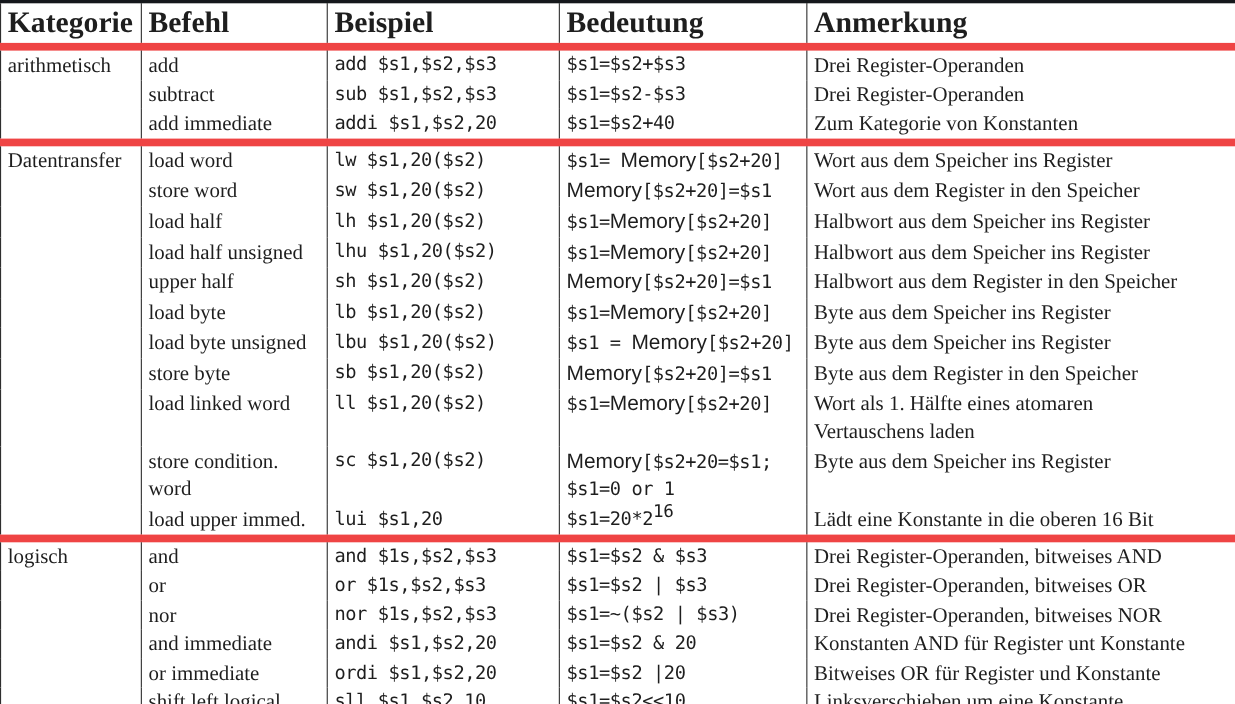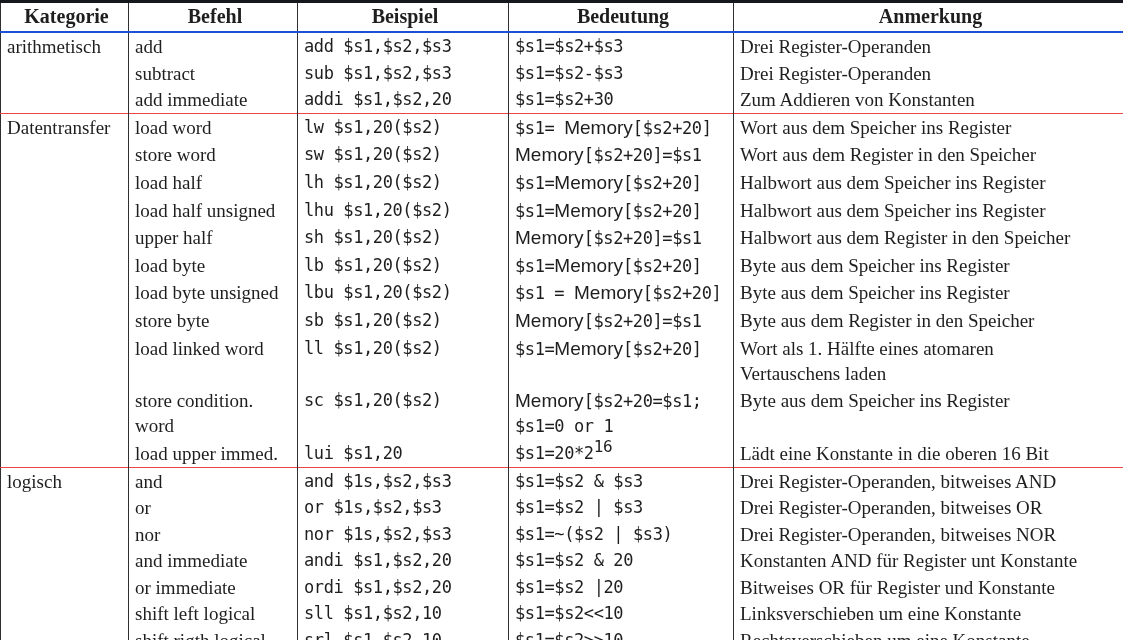--- a/index.html
+++ b/index.html
@@ -4,27 +4,27 @@
 <style>
   :root{ --teal:#1f5b66; --line:#2e2e2e; }
   html,body{margin:0;padding:0;background:#ffffff;}
   body{width:1123px;height:640px;overflow:hidden;
        font-family:"Liberation Serif",serif;color:#1e1e1e;}
   table{border-collapse:collapse;table-layout:fixed;width:1123px;
         border-top:3px solid #15181c;
         border-bottom:3px solid var(--teal);
         border-left:1px solid var(--line);
         border-right:1px solid var(--line);}
-  th{font-family:"Liberation Serif",serif;font-weight:bold;font-size:20px;
-     text-align:center;vertical-align:middle;
+  th{font-family:"Liberation Serif",serif;font-weight:bold;font-size:27px;
+     text-align:left;vertical-align:middle;
      padding:2px 2px 3px 6px;
      border-right:1px solid var(--line);
-     border-bottom:2px solid #1d4ed8;}
+     border-bottom:2px solid #84cc16;}
   th:last-child, td:last-child{border-right:none;}
-  tbody.section{border-top:1px solid #ef4444;}
+  tbody.section{border-top:7px solid #ef4444;}
   td{vertical-align:top;
      border-right:1px solid var(--line);
      padding:1px 2px 0 6px;
      line-height:25.6px;}
   td.serif{font-family:Liberation Serif, serif;font-size:19px;}
   td.cat{font-family:"Liberation Serif",serif;font-size:19px;}
   td.mono{font-family:"DejaVu Sans Mono",monospace;font-size:17px;letter-spacing:-0.4px;margin-top:41px;}
   td.mono .rm{font-family:Liberation Sans, sans-serif;font-size:19px;letter-spacing:0;}
   sup{font-size:16px;line-height:0;}
 </style>
@@ -58,22 +58,22 @@
       </tr>
       <tr>
         <td class="serif">subtract</td>
         <td class="mono">sub $s1,$s2,$s3</td>
         <td class="mono">$s1=$s2-$s3</td>
         <td class="serif">Drei Register-Operanden</td>
       </tr>
       <tr>
         <td class="serif">add immediate</td>
         <td class="mono">addi $s1,$s2,20</td>
-        <td class="mono">$s1=$s2+30</td>
-        <td class="serif">Zum Addieren von Konstanten</td>
+        <td class="mono">$s1=$s2+40</td>
+        <td class="serif">Zum Kategorie von Konstanten</td>
       </tr>
     </tbody>
     <tbody class="section">
       <tr>
         <td class="cat" rowspan="11">Datentransfer</td>
         <td class="serif">load word</td>
         <td class="mono">lw $s1,20($s2)</td>
         <td class="mono">$s1= <span class="rm">Memory</span>[$s2+20]</td>
         <td class="serif">Wort aus dem Speicher ins Register</td>
       </tr>

